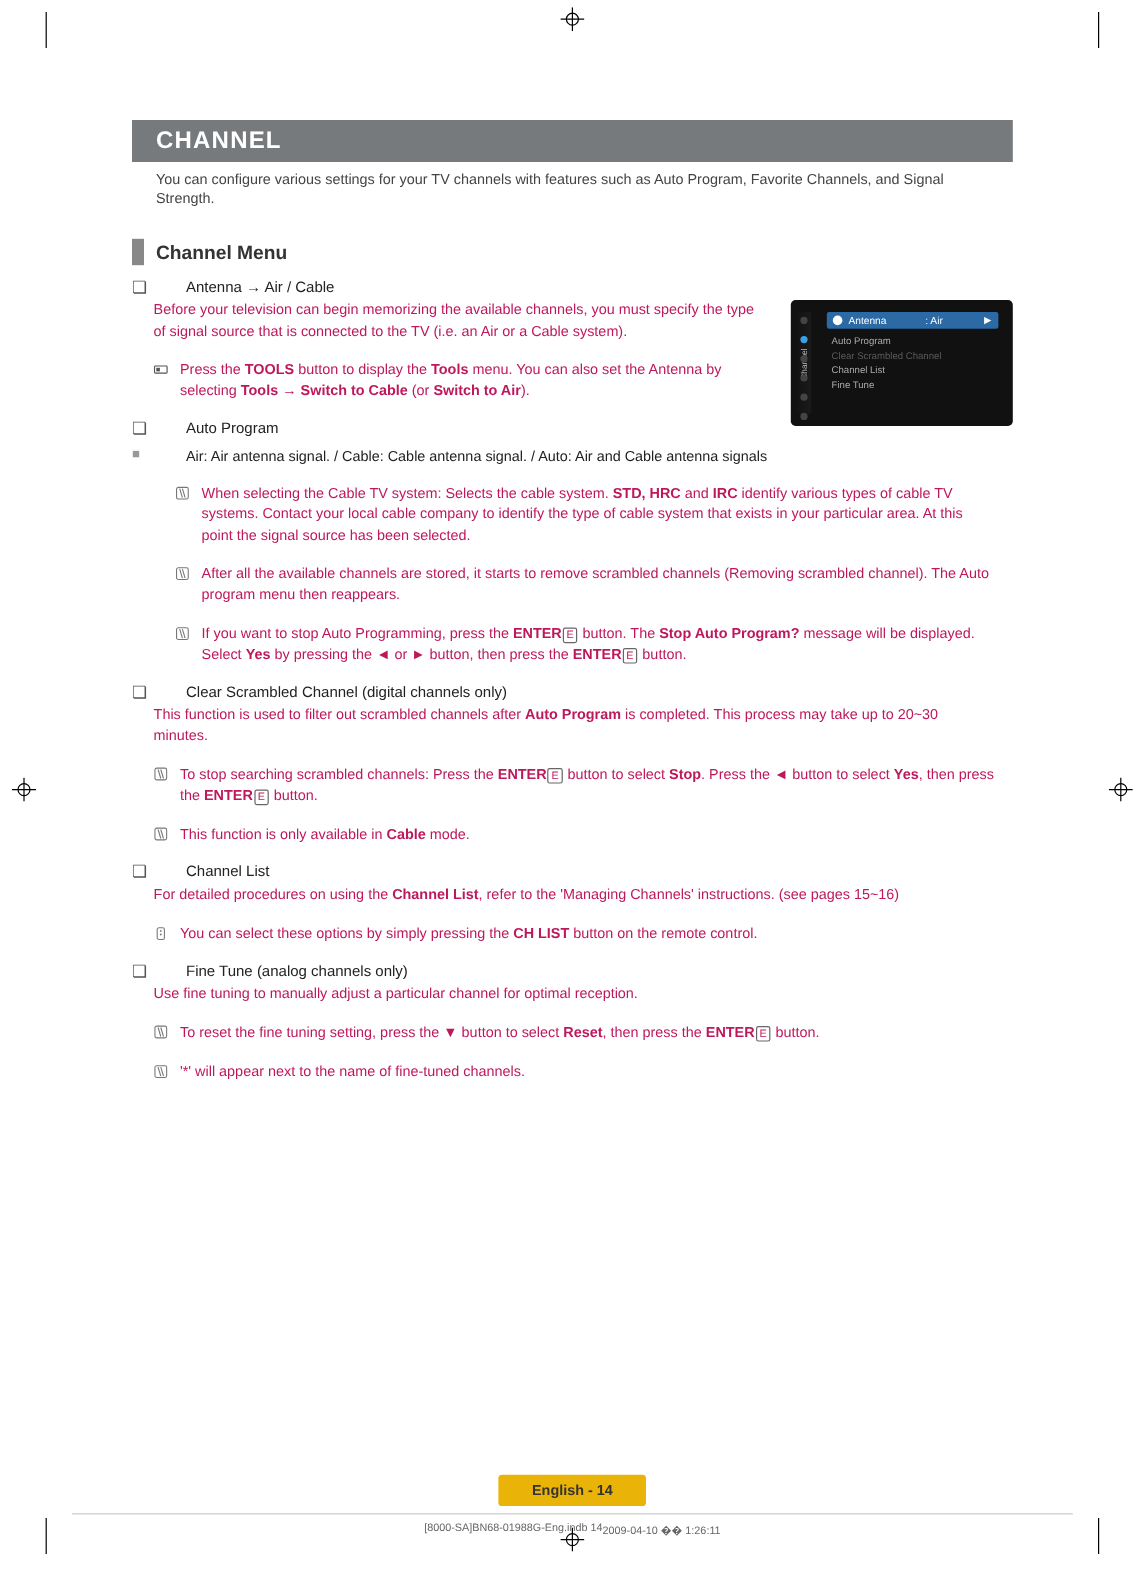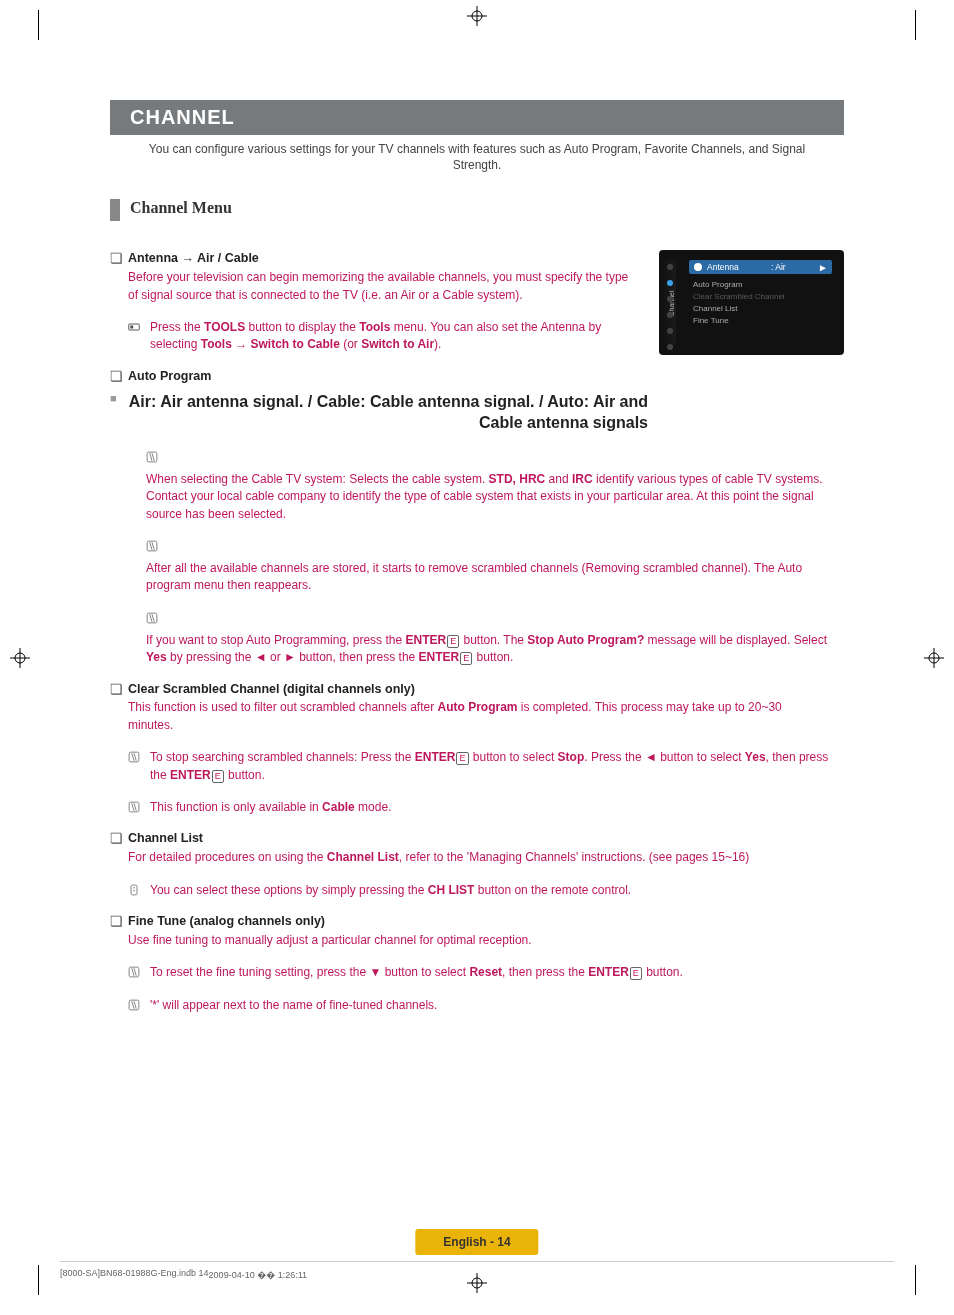--- a/index.html
+++ b/index.html
@@ -36,47 +36,45 @@
     font-size:20px;
     font-weight:bold;
     padding:6px 20px;
     letter-spacing:1px;
   }
   .intro {
     padding:6px 20px 18px 20px;
     color:#444;
     font-size:12px;
     line-height:1.35;
-    text-align:center;
   }
   .section-head {
     display:flex;
-    align-items:flex-start;
-    margin:8px 0 29px 0;
-    font-family:Liberation Serif, serif;
+    align-items:flex-end;
+    margin:8px 0 10px 0;
   }
   .section-head .rule {
     width:10px; height:22px; background:#888; margin-right:10px;
   }
   .section-head .ttl {
     font-size:16px; font-weight:bold; color:#333;
   }
   .row { display:flex; align-items:flex-start; margin-bottom:2px; }
   .sq-marker {
     font-size:14px; color:#555; width:18px; flex:0 0 18px;
     line-height:1.2;
     font-family: "Segoe UI Symbol", Arial, sans-serif;
   }
   .small-sq {
     font-size:11px; color:#999; width:18px; flex:0 0 18px; line-height:1.4;
   }
-  .subhead { font-weight:bold; font-size:12.5px; color:#222; line-height:1.35;}
+  .subhead { font-weight:normal; font-size:12.5px; color:#222; line-height:1.35;margin-left:27px;}
   .body-text { font-size:12px; color:#be185d; line-height:1.45; }
   .indent1 { padding-left:18px; }
-  .indent2 { padding-left:36px;flex-direction:column; }
+  .indent2 { padding-left:36px; }
   .note-row { display:flex; align-items:flex-start; margin-top:15px;}
   .note-row .icon-col { flex:0 0 22px; }
   .note-row .txt-col { flex:1; }
   .enter-icon {
     display:inline-block;
     border:1px solid #666;
     border-radius:2px;
     font-size:9px;
     padding:0 2px;
     line-height:11px;
@@ -159,21 +157,21 @@
     border-radius:3px;
   }
   .footer-line{
     position:absolute;
     bottom:34px; left:60px; right:60px;
     border-top:1px solid #ccc;
     font-size:9px;
     color:#666;
     padding-top:6px;
     display:flex;
-    justify-content:flex-start;
+    justify-content:center;
   }
 
   .block { margin-bottom:14px; }
   .left-body { max-width:520px; }
   .full-body { max-width:720px; }
   .note-icon-svg{width:12px;height:12px;vertical-align:middle;}
 </style>
 </head>
 <body>
 
@@ -275,21 +273,21 @@
     </div>
   </div>
 
   <div class="block">
     <div class="row">
       <div class="sq-marker">❏</div>
       <div class="subhead">Auto Program</div>
     </div>
     <div class="row" style="margin-top:6px;">
       <div class="small-sq">■</div>
-      <div class="subhead left-body" style="font-size:16px;text-align:right;">Air: Air antenna signal. / Cable: Cable antenna signal. / Auto: Air and Cable antenna signals</div>
+      <div class="subhead left-body" style="font-size:12px;text-align:right;">Air: Air antenna signal. / Cable: Cable antenna signal. / Auto: Air and Cable antenna signals</div>
     </div>
     <div class="note-row indent2 full-body">
       <div class="icon-col">
         <svg class="note-icon-svg" viewBox="0 0 16 16">
             <rect x="1.5" y="1.5" width="13" height="13" rx="2" fill="none" stroke="#777" stroke-width="1.2"></rect>
             <line x1="8" y1="3" x2="11" y2="13" stroke="#777" stroke-width="1.2"></line>
             <line x1="5" y1="3" x2="8" y2="13" stroke="#777" stroke-width="1.2"></line>
           </svg>
       </div>
       <div class="txt-col body-text">

